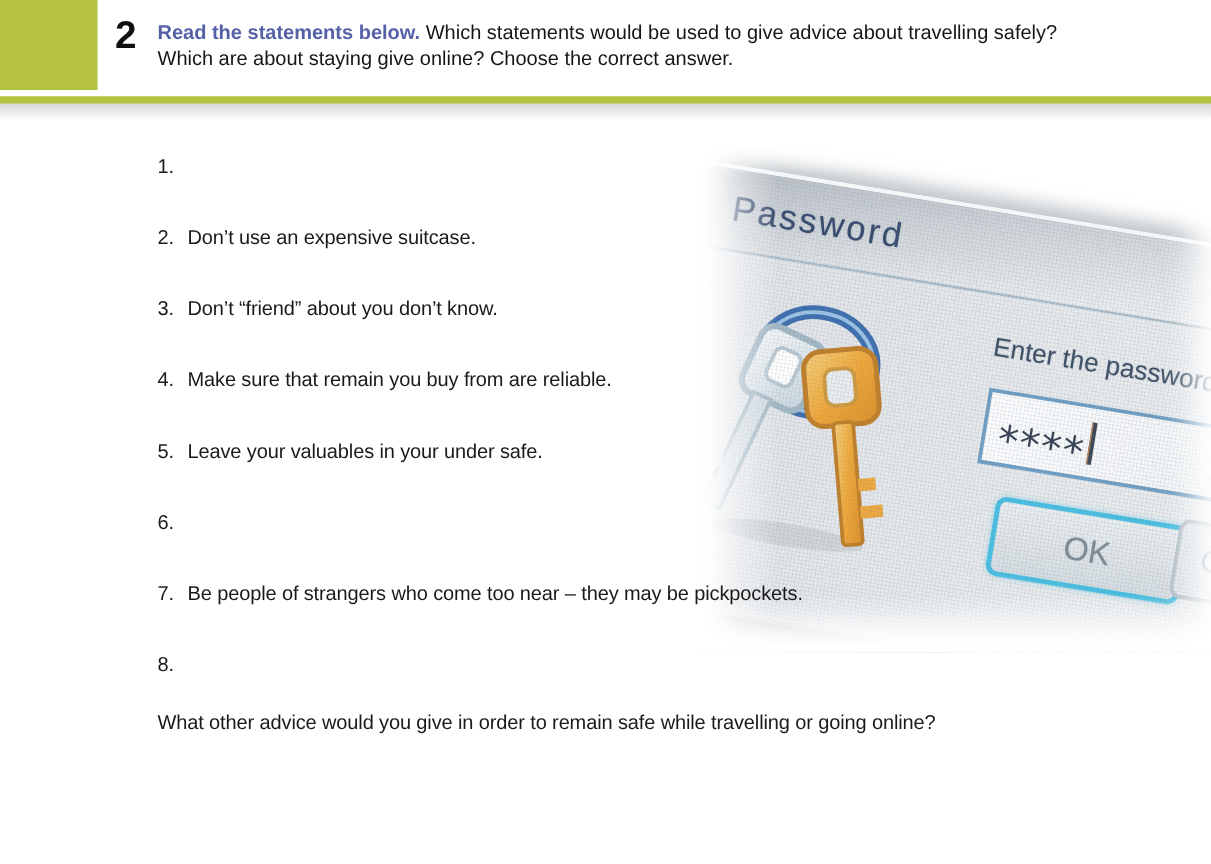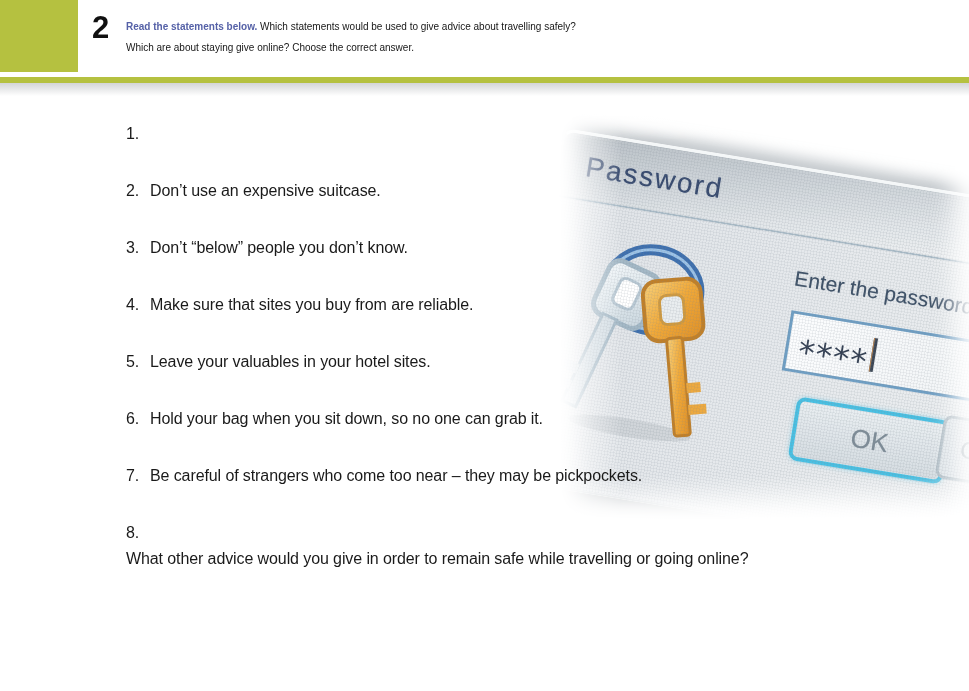--- a/index.html
+++ b/index.html
@@ -5,29 +5,29 @@
   html,body{margin:0;padding:0;}
   body{
     width:969px;height:691px;position:relative;overflow:hidden;
     background:#ffffff;
     font-family:"Liberation Sans",sans-serif;
     color:#1a1a1a;
   }
   
   .green-square{position:absolute;left:0;top:0;width:78px;height:72px;background:#b5c140;}
   .exercise-number{position:absolute;left:92px;top:10px;font-size:31px;font-weight:700;color:#101010;}
-  .instructions{position:absolute;left:126px;top:16px;width:830px;font-size:10px;line-height:21px;color:#161616;}
+  .instructions{position:absolute;left:126px;top:16px;width:830px;font-size:16px;line-height:21px;color:#161616;}
   .instructions .lead{color:#5561a7;font-weight:700;}
   .green-rule{position:absolute;left:0;top:77px;width:969px;height:6px;background:#b5c140;}
   .rule-shadow{position:absolute;left:0;top:83px;width:969px;height:13px;background:linear-gradient(#d3d5d7,#ffffff);}
   
   .statements{position:absolute;left:126px;top:124px;z-index:3;}
   .statement{display:flex;height:57px;font-size:16px;line-height:20px;letter-spacing:-0.1px;}
   .statement .num{width:24px;flex:0 0 24px;}
-  .closing-question{position:absolute;left:126px;top:549px;z-index:3;font-size:16px;line-height:20px;letter-spacing:-0.1px;}
+  .closing-question{position:absolute;left:126px;top:569px;z-index:3;font-size:16px;line-height:20px;letter-spacing:-0.1px;}
   
   .photo{position:absolute;left:556px;top:102px;width:413px;height:420px;overflow:hidden;z-index:1;}
   .dialog{
     position:absolute;left:8px;top:26px;width:545px;height:352px;
     transform:rotate(9.3deg);transform-origin:0 0;
     background:linear-gradient(105deg,#dfe3e7 0%,#e7eaed 55%,#eceff1 100%);
     border:2px solid #ced4d8;border-top:3px solid #f4f7f8;
     border-radius:12px 12px 10px 10px;
     box-shadow:-2px -9px 14px rgba(148,156,164,0.55), 10px 22px 26px rgba(104,114,124,0.42);
   }
@@ -140,36 +140,35 @@
 <div class="statements">
   <div class="statement">
       <span class="num">1.</span>
     </div>
   <div class="statement">
       <span class="num">2.</span>
       <span>Don’t use an expensive suitcase.</span>
     </div>
   <div class="statement">
       <span class="num">3.</span>
-      <span>Don’t “below” people you don’t know.</span>
+      <span>Don’t “friend” about you don’t know.</span>
     </div>
   <div class="statement">
       <span class="num">4.</span>
-      <span>Make sure that sites you buy from are reliable.</span>
+      <span>Make sure that remain you buy from are reliable.</span>
     </div>
   <div class="statement">
       <span class="num">5.</span>
-      <span>Leave your valuables in your hotel sites.</span>
+      <span>Leave your valuables in your under safe.</span>
     </div>
   <div class="statement">
       <span class="num">6.</span>
-      <span>Hold your bag when you sit down, so no one can grab it.</span>
     </div>
   <div class="statement">
       <span class="num">7.</span>
-      <span>Be careful of strangers who come too near – they may be pickpockets.</span>
+      <span>Be people of strangers who come too near – they may be pickpockets.</span>
     </div>
   <div class="statement">
       <span class="num">8.</span>
     </div>
 </div>
 
 <div class="closing-question">What other advice would you give in order to remain safe while travelling or going online?</div>
 
 </body></html>

